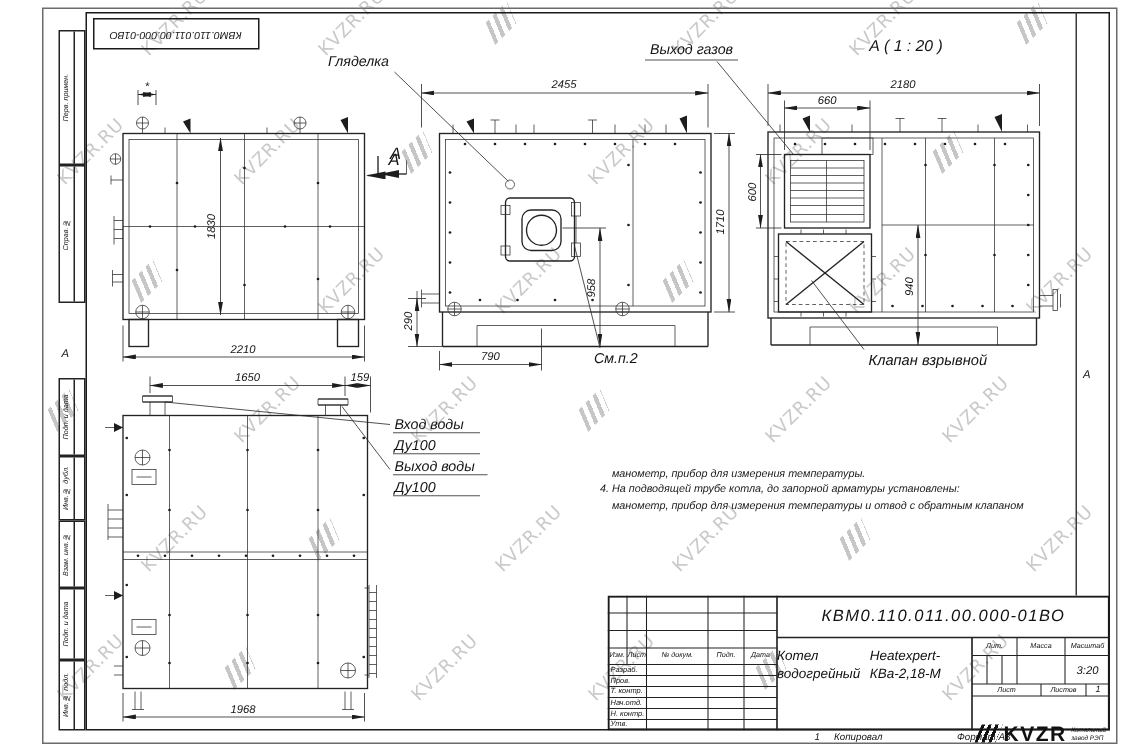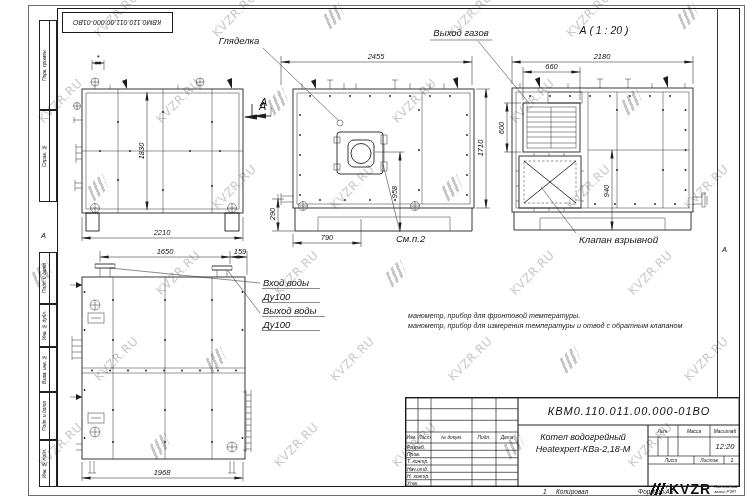--- a/index.html
+++ b/index.html
@@ -40,21 +40,21 @@
   #dwg text{font-family:"Liberation Sans",sans-serif;font-style:italic;fill:#141414}
   #dwg .dtx{font-size:7.5px;text-anchor:middle}
   #dwg .ctx{font-size:9.5px;text-anchor:middle}
   
   #tb{left:405px;top:397px;width:335px;height:90px;z-index:3}
   #tb svg{position:absolute;left:0;top:0}
   #tb .tbl{position:absolute;display:flex;align-items:center;justify-content:center;
            font:italic 4.8px "Liberation Sans",sans-serif;color:#111;box-sizing:border-box}
   #tb .rowlbl{justify-content:flex-start;padding-left:2px;font-size:5px}
   #tb .doc{font:italic 11px "Liberation Sans",sans-serif;letter-spacing:1px}
-  #tb .nm{flex-direction:column;font:italic 9px "Liberation Sans",sans-serif;line-height:12px}
+  #tb .nm{flex-direction:row;font:italic 9px "Liberation Sans",sans-serif;line-height:12px}
   #tb .scl{font:italic 7.5px "Liberation Sans",sans-serif}
   #tb .logo{justify-content:flex-start;padding-left:4px;gap:3px}
   #tb .kvzr{font:bold 14px "Liberation Sans",sans-serif;letter-spacing:1px;color:#111}
   #tb .bars{width:14px;height:12px;transform:skewX(-22deg);
             background:repeating-linear-gradient(90deg,#111 0 2.2px,rgba(0,0,0,0) 2.2px 4.6px)}
   #tb .cap{font:italic 4.3px "Liberation Sans",sans-serif;line-height:5px;text-align:left}
   .bstrip{position:absolute;font:italic 6.5px "Liberation Sans",sans-serif;z-index:3}
 </style>
 </head>
 <body>
@@ -556,21 +556,22 @@
           <circle cx="84.5" cy="390" r="0.9"></circle>
           <circle cx="84.5" cy="438" r="0.9"></circle>
         <circle cx="242.5" cy="292" r="0.9"></circle>
           <circle cx="242.5" cy="330" r="0.9"></circle>
           <circle cx="242.5" cy="438" r="0.9"></circle>
       </g>
     </g>
   </svg>
 
   <div id="notes">
-    <div class="note">    манометр, прибор для фронтовой температуры.</div>
+    <div class="note">    манометр, прибор для измерения температуры.</div>
+    <div class="note">4. На подводящей трубе котла, до запорной арматуры установлены:</div>
     <div class="note">    манометр, прибор для измерения температуры и отвод с обратным клапаном</div>
   </div>
 
   <div id="tb" class="abs">
     <svg width="335" height="90" viewBox="0 0 335 90">
       <rect x="0.7" y="0.7" width="333.6" height="88.6" fill="none" stroke="#1a1a1a" stroke-width="1.4"></rect>
       <g stroke="#222" stroke-width="0.7" fill="none">
         <line x1="13" y1="0" x2="13" y2="46"></line>
           <line x1="26" y1="0" x2="26" y2="90"></line>
         <line x1="67" y1="0" x2="67" y2="90"></line>
@@ -610,21 +611,21 @@
     <div class="tbl rowlbl" style="left:0;top:75.3px;width:26px;height:7.3px">Н. контр.</div>
     <div class="tbl rowlbl" style="left:0;top:82.7px;width:26px;height:7.3px">Утв.</div>
     <div class="tbl doc" style="left:113px;top:0;width:222px;height:28px">КВМ0.110.011.00.000-01ВО</div>
     <div class="tbl nm" style="left:113px;top:30px;width:130px;height:32px">
       <span>Котел водогрейный</span>
       <span>Heatexpert-КВа-2,18-М</span>
     </div>
     <div class="tbl" style="left:243px;top:28px;width:30px;height:12px">Лит.</div>
     <div class="tbl" style="left:273px;top:28px;width:32px;height:12px">Масса</div>
     <div class="tbl" style="left:305px;top:28px;width:30px;height:12px">Масштаб</div>
-    <div class="tbl scl" style="left:305px;top:40px;width:30px;height:19px">12:20</div>
+    <div class="tbl scl" style="left:305px;top:40px;width:30px;height:19px">3:20</div>
     <div class="tbl" style="left:243px;top:59px;width:46px;height:8px">Лист</div>
     <div class="tbl" style="left:289px;top:59px;width:30px;height:8px">Листов</div>
     <div class="tbl" style="left:319px;top:59px;width:16px;height:8px;font-size:6px">1</div>
     <div class="tbl logo" style="left:243px;top:77px;width:92px;height:30px">
       <span class="bars"></span>
       <span class="kvzr">KVZR</span>
       <span class="cap">
         <span>Котельный</span><br>
         <span>завод РЭП</span>
       </span>

